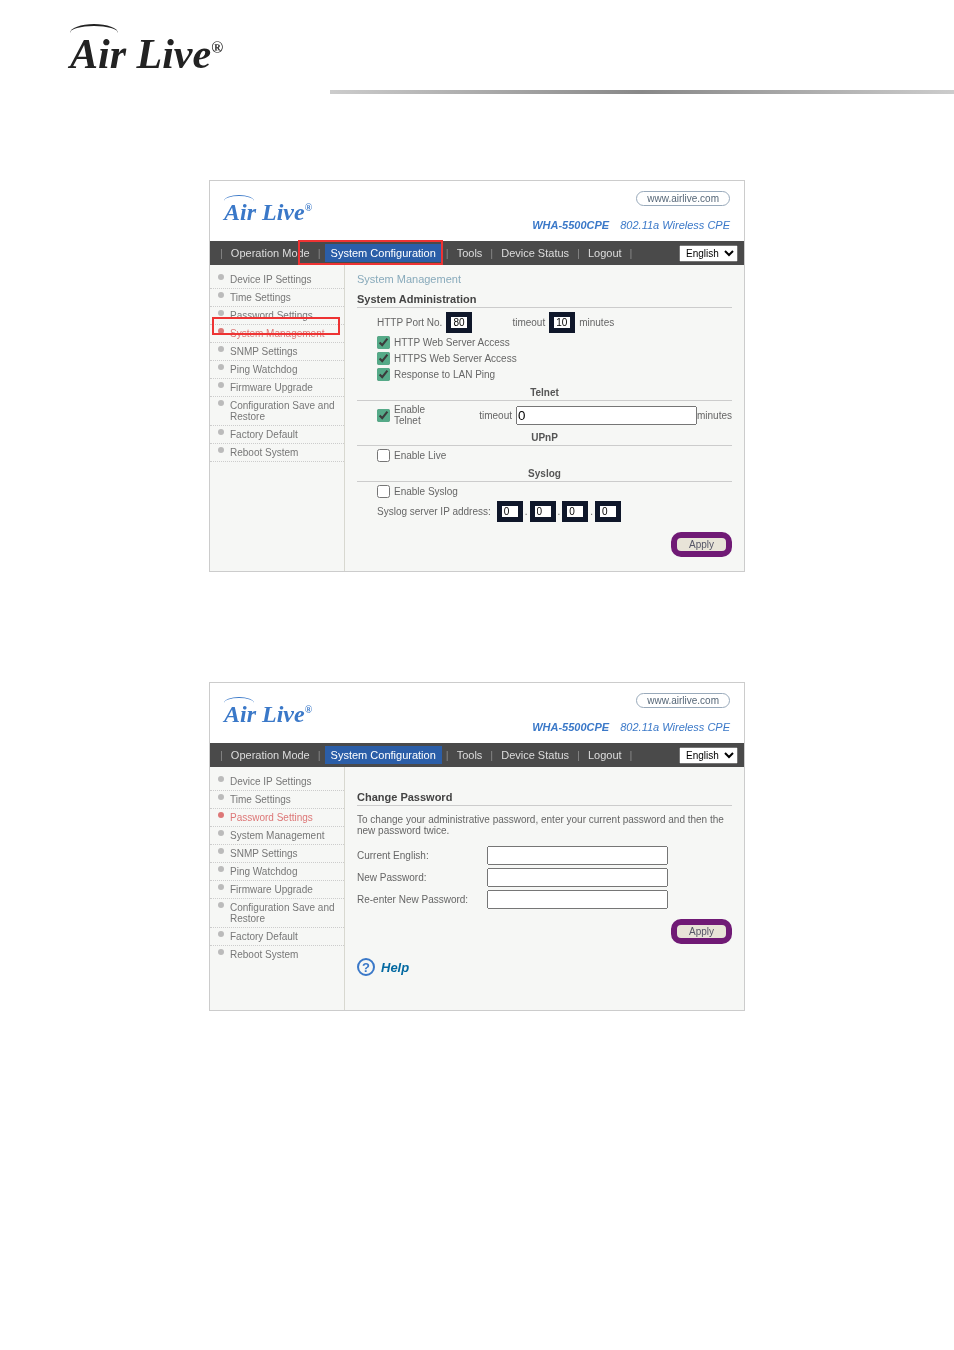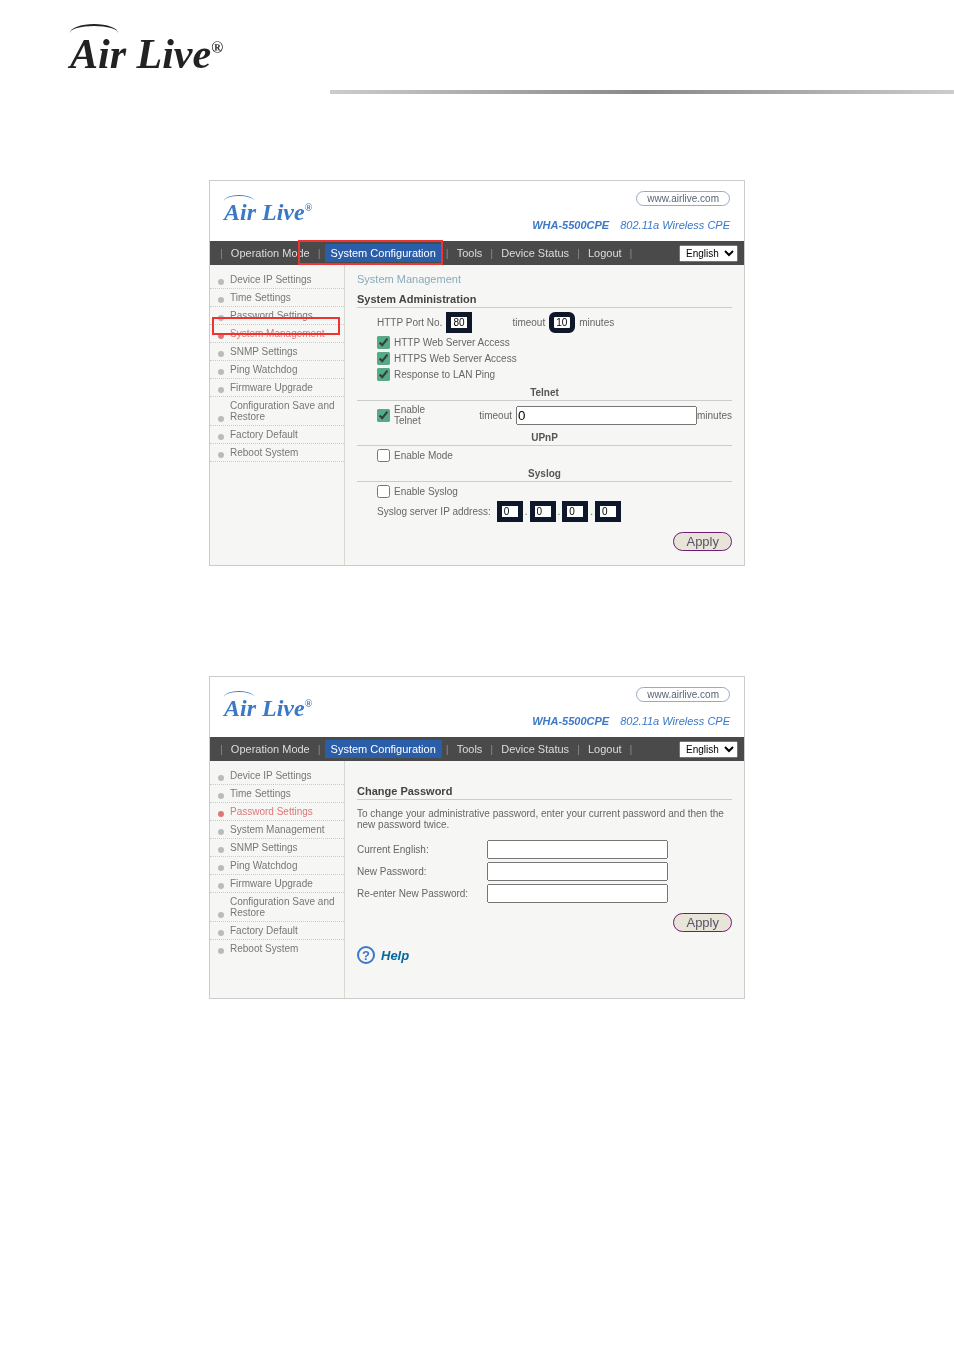--- a/index.html
+++ b/index.html
@@ -20,39 +20,39 @@
 .model-name { color: #3a78c8; font-weight: bold; font-style: italic; margin-right: 8px; }
 .model-desc { color: #3a78c8; font-style: italic; }
 .menu-bar { background: #4a4a4a; height: 24px; display: flex; align-items: center; color: #ddd; font-size: 11px; padding: 0 6px; }
 .menu-bar .sep { color: #888; margin: 0 4px; }
 .menu-item { padding: 0 4px; }
 .menu-item.active { background: #2b5ea8; color: #fff; padding: 3px 6px; }
 .lang-select { margin-left: auto; font-size: 10px; padding: 1px 2px; }
 .red-box { position: absolute; border: 2px solid #e33; pointer-events: none; }
 .panel-body { display: flex; }
 .sidebar { width: 135px; border-right: 1px solid #d8d8d0; padding: 6px 0; }
-.side-item { display: flex; align-items: flex-end; padding: 3px 8px; font-size: 10px; color: #777; border-bottom: 1px dotted #ccc; }
+.side-item { display: flex; align-items: flex-start; padding: 3px 8px; font-size: 10px; color: #777; border-bottom: 1px dotted #ccc; }
 .side-item:last-child { border-bottom: none; }
 .side-item.active { color: #d77; }
 .side-bullet { width: 6px; height: 6px; background: #bbb; border-radius: 50%; margin-right: 6px; flex-shrink: 0; }
 .side-item.active .side-bullet { background: #d77; }
 .content { flex: 1; padding: 8px 12px 14px 12px; font-size: 10px; color: #666; }
 .content-title { color: #8ab; font-size: 11px; margin-bottom: 8px; }
 .section-head { color: #444; font-weight: bold; font-size: 11px; margin: 6px 0 4px 0; border-bottom: 1px solid #ccc; padding-bottom: 2px; }
 .section-head.sub { border-bottom: 1px solid #ccc; }
 .form-row { margin: 3px 0 3px 20px; display: flex; align-items: center; }
 .form-row input[type=text] { font-size: 10px; padding: 0 2px; border: 5px solid #0f172a; }
 .form-row input.tiny { width: 26px; }
 .form-row .lbl { margin-right: 4px; }
 .form-row .unit { margin-left: 4px; }
 .chk-row { margin: 3px 0 3px 20px; display: flex; align-items: center; }
 .chk-row input[type=checkbox] { margin-right: 4px; accent-color: #5a8; }
 .sub-label { font-size: 10px; color: #555; margin: 6px 0 2px 0; font-weight: bold; text-align: center; }
 .apply-row { text-align: right; margin-top: 10px; }
-.apply-btn { background: #e8e4d8; border: 1px solid #701a75; border-radius: 10px; padding: 1px 12px; font-size: 13px; color: #556; cursor: pointer; }
+.apply-btn { background: #e8e4d8; border: 6px solid #701a75; border-radius: 10px; padding: 1px 12px; font-size: 10px; color: #556; cursor: pointer; }
 .help-row { display: flex; align-items: center; margin-top: 14px; }
 .help-icon { width: 18px; height: 18px; border: 2px solid #3a78c8; border-radius: 50%; color: #3a78c8; font-weight: bold; text-align: center; line-height: 15px; font-size: 13px; margin-right: 6px; }
 .help-text { color: #0369a1; font-style: italic; font-weight: bold; font-size: 13px; }
 .ip-inputs input { width: 26px; margin: 0 2px; }
 .pw-form-row { display: flex; align-items: center; margin: 3px 0; }
 .pw-form-row .plabel { width: 130px; }
 </style>
 </head>
 <body>
 
@@ -139,21 +139,21 @@
         </div>
       <div class="red-box" style="left:2px; top:52px; width:128px; height:18px;"></div>
     </div>
     <div class="content">
       <div class="content-title">System Management</div>
       <div class="section-head">System Administration</div>
       <div class="form-row">
         <span class="lbl">HTTP Port No.</span>
         <input type="text" class="tiny" value="80" style="">
         <span style="margin-left:40px;">timeout</span>
-        <input type="text" class="tiny" style="margin-left: 4px; border-radius: 6px;" value="10">
+        <input type="text" class="tiny" style="margin-left: 4px;" value="10">
         <span class="unit">minutes</span>
       </div>
       <div class="chk-row">
           <input type="checkbox" checked="" style="">
           <span>HTTP Web Server Access</span>
         </div>
       <div class="chk-row">
           <input type="checkbox" checked="" style="">
           <span>HTTPS Web Server Access</span>
         </div>
@@ -167,21 +167,21 @@
         <input type="checkbox" checked="" style="">
         <span>Enable Telnet</span>
         <span style="margin-left:50px;">timeout</span>
         <input type="text" class="tiny" style="margin-left: 4px;" value="0">
         <span class="unit">minutes</span>
       </div>
 
       <div class="sub-label section-head sub">UPnP</div>
       <div class="chk-row">
           <input type="checkbox" style="">
-          <span>Enable Mode</span>
+          <span>Enable Live</span>
         </div>
 
       <div class="sub-label section-head sub">Syslog</div>
       <div class="chk-row">
           <input type="checkbox" style="">
           <span>Enable Syslog</span>
         </div>
       <div class="form-row ip-inputs">
         <span class="lbl">Syslog server IP address:</span>
         <input type="text" value="0" style=""> .

